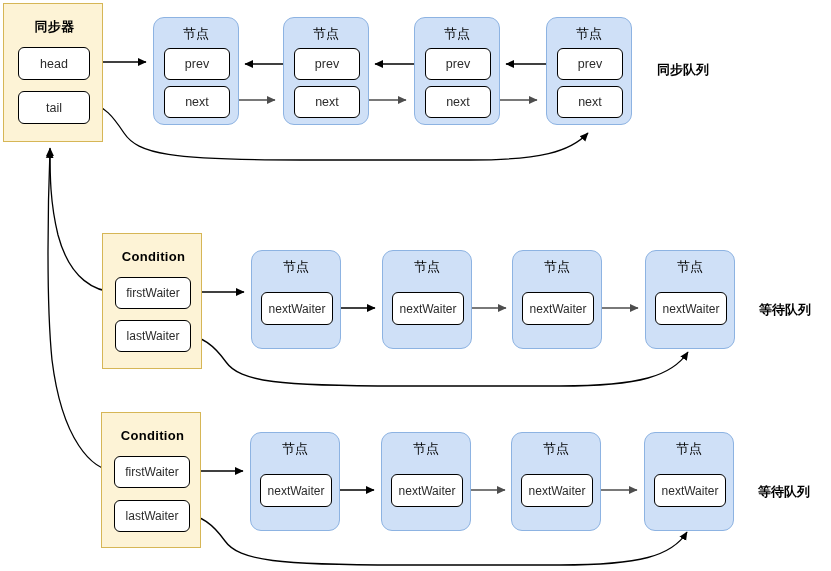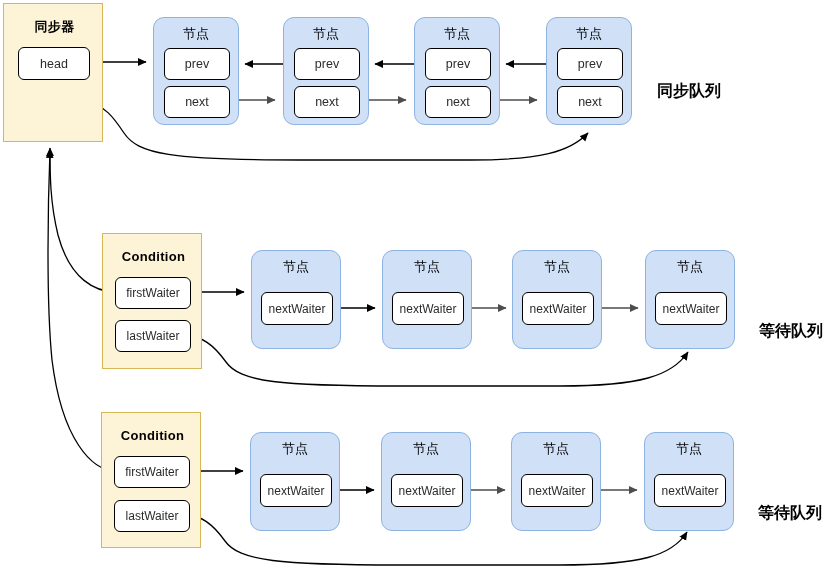--- a/index.html
+++ b/index.html
@@ -53,25 +53,24 @@
     box-sizing:border-box;
     display:flex;align-items:center;justify-content:center;
     font-size:12.5px;
     color:#2b2b2b;
     white-space:nowrap;
   }
 
   
   .side-label{
     position:absolute;
-    font-size:16px;
+    font-size:13px;
     font-weight:bold;
     color:#000;
     white-space:nowrap;
-    margin-top:20px;
   }
 
   
   .watermark{
     position:absolute;
     font-size:12px;
     color:#c9c9c9;
     white-space:nowrap;
   }
 </style>
@@ -154,20 +153,21 @@
       <path d="M597,490 L637,490" stroke="#4d4d4d" stroke-width="1.4" fill="none" marker-end="url(#ahg)"></path>
     </g>
     <g>
       <path d="M187,515 C203,515 215,527 225,541 C239,561 280,565 400,565 L560,565 C640,565 672,556 687,532" stroke="#000" stroke-width="1.3" fill="none" marker-end="url(#ah)"></path>
     </g>
   </svg>
 
   <div class="abs yellow-box" style="left:3px;top:3px;width:100px;height:139px;">
     <div class="yellow-title" style="top:14px;">同步器</div>
     <div class="abs field" style="left:14px;top:43px;width:72px;height:33px;">head</div>
+    <div class="abs field" style="left:14px;top:87px;width:72px;height:33px;">tail</div>
   </div>
 
   <div class="abs node-box" style="left:153px;top:17px;width:86px;height:108px;">
     <div class="node-title">节点</div>
     <div class="abs field" style="left:10px;top:30px;width:66px;height:32px;">prev</div>
     <div class="abs field" style="left:10px;top:68px;width:66px;height:32px;">next</div>
   </div>
 
   <div class="abs node-box" style="left:283px;top:17px;width:86px;height:108px;">
     <div class="node-title">节点</div>

